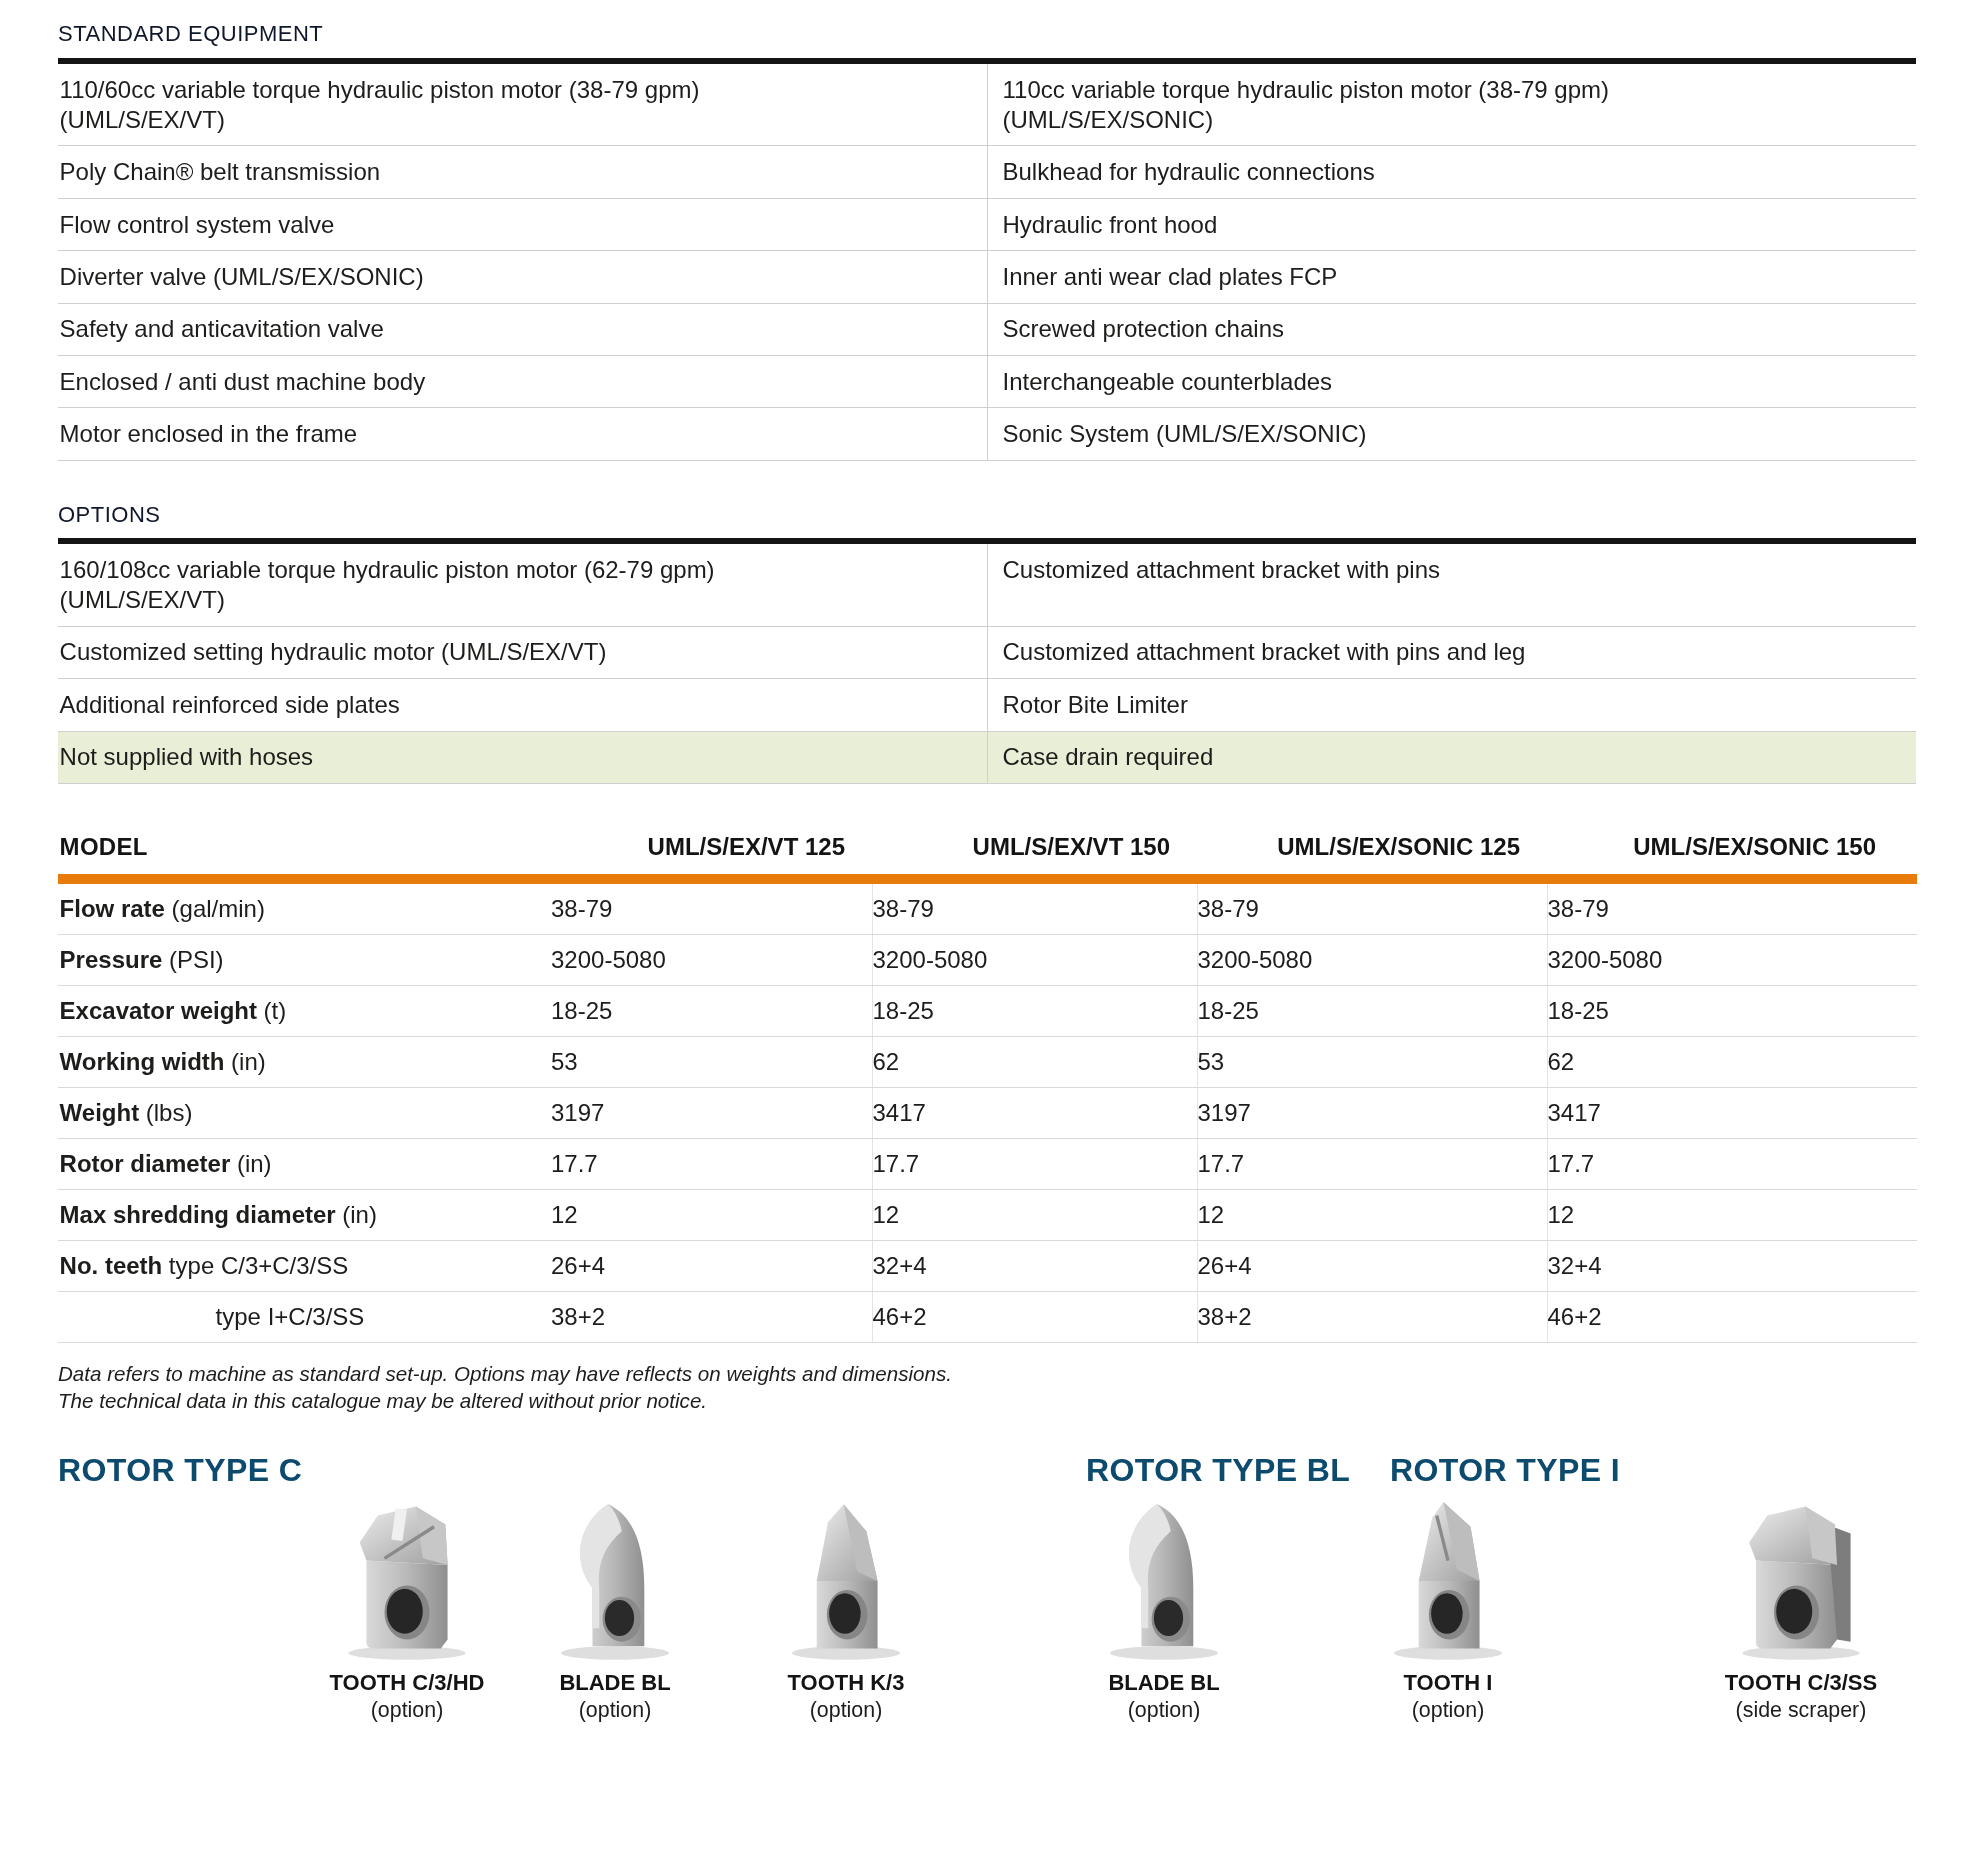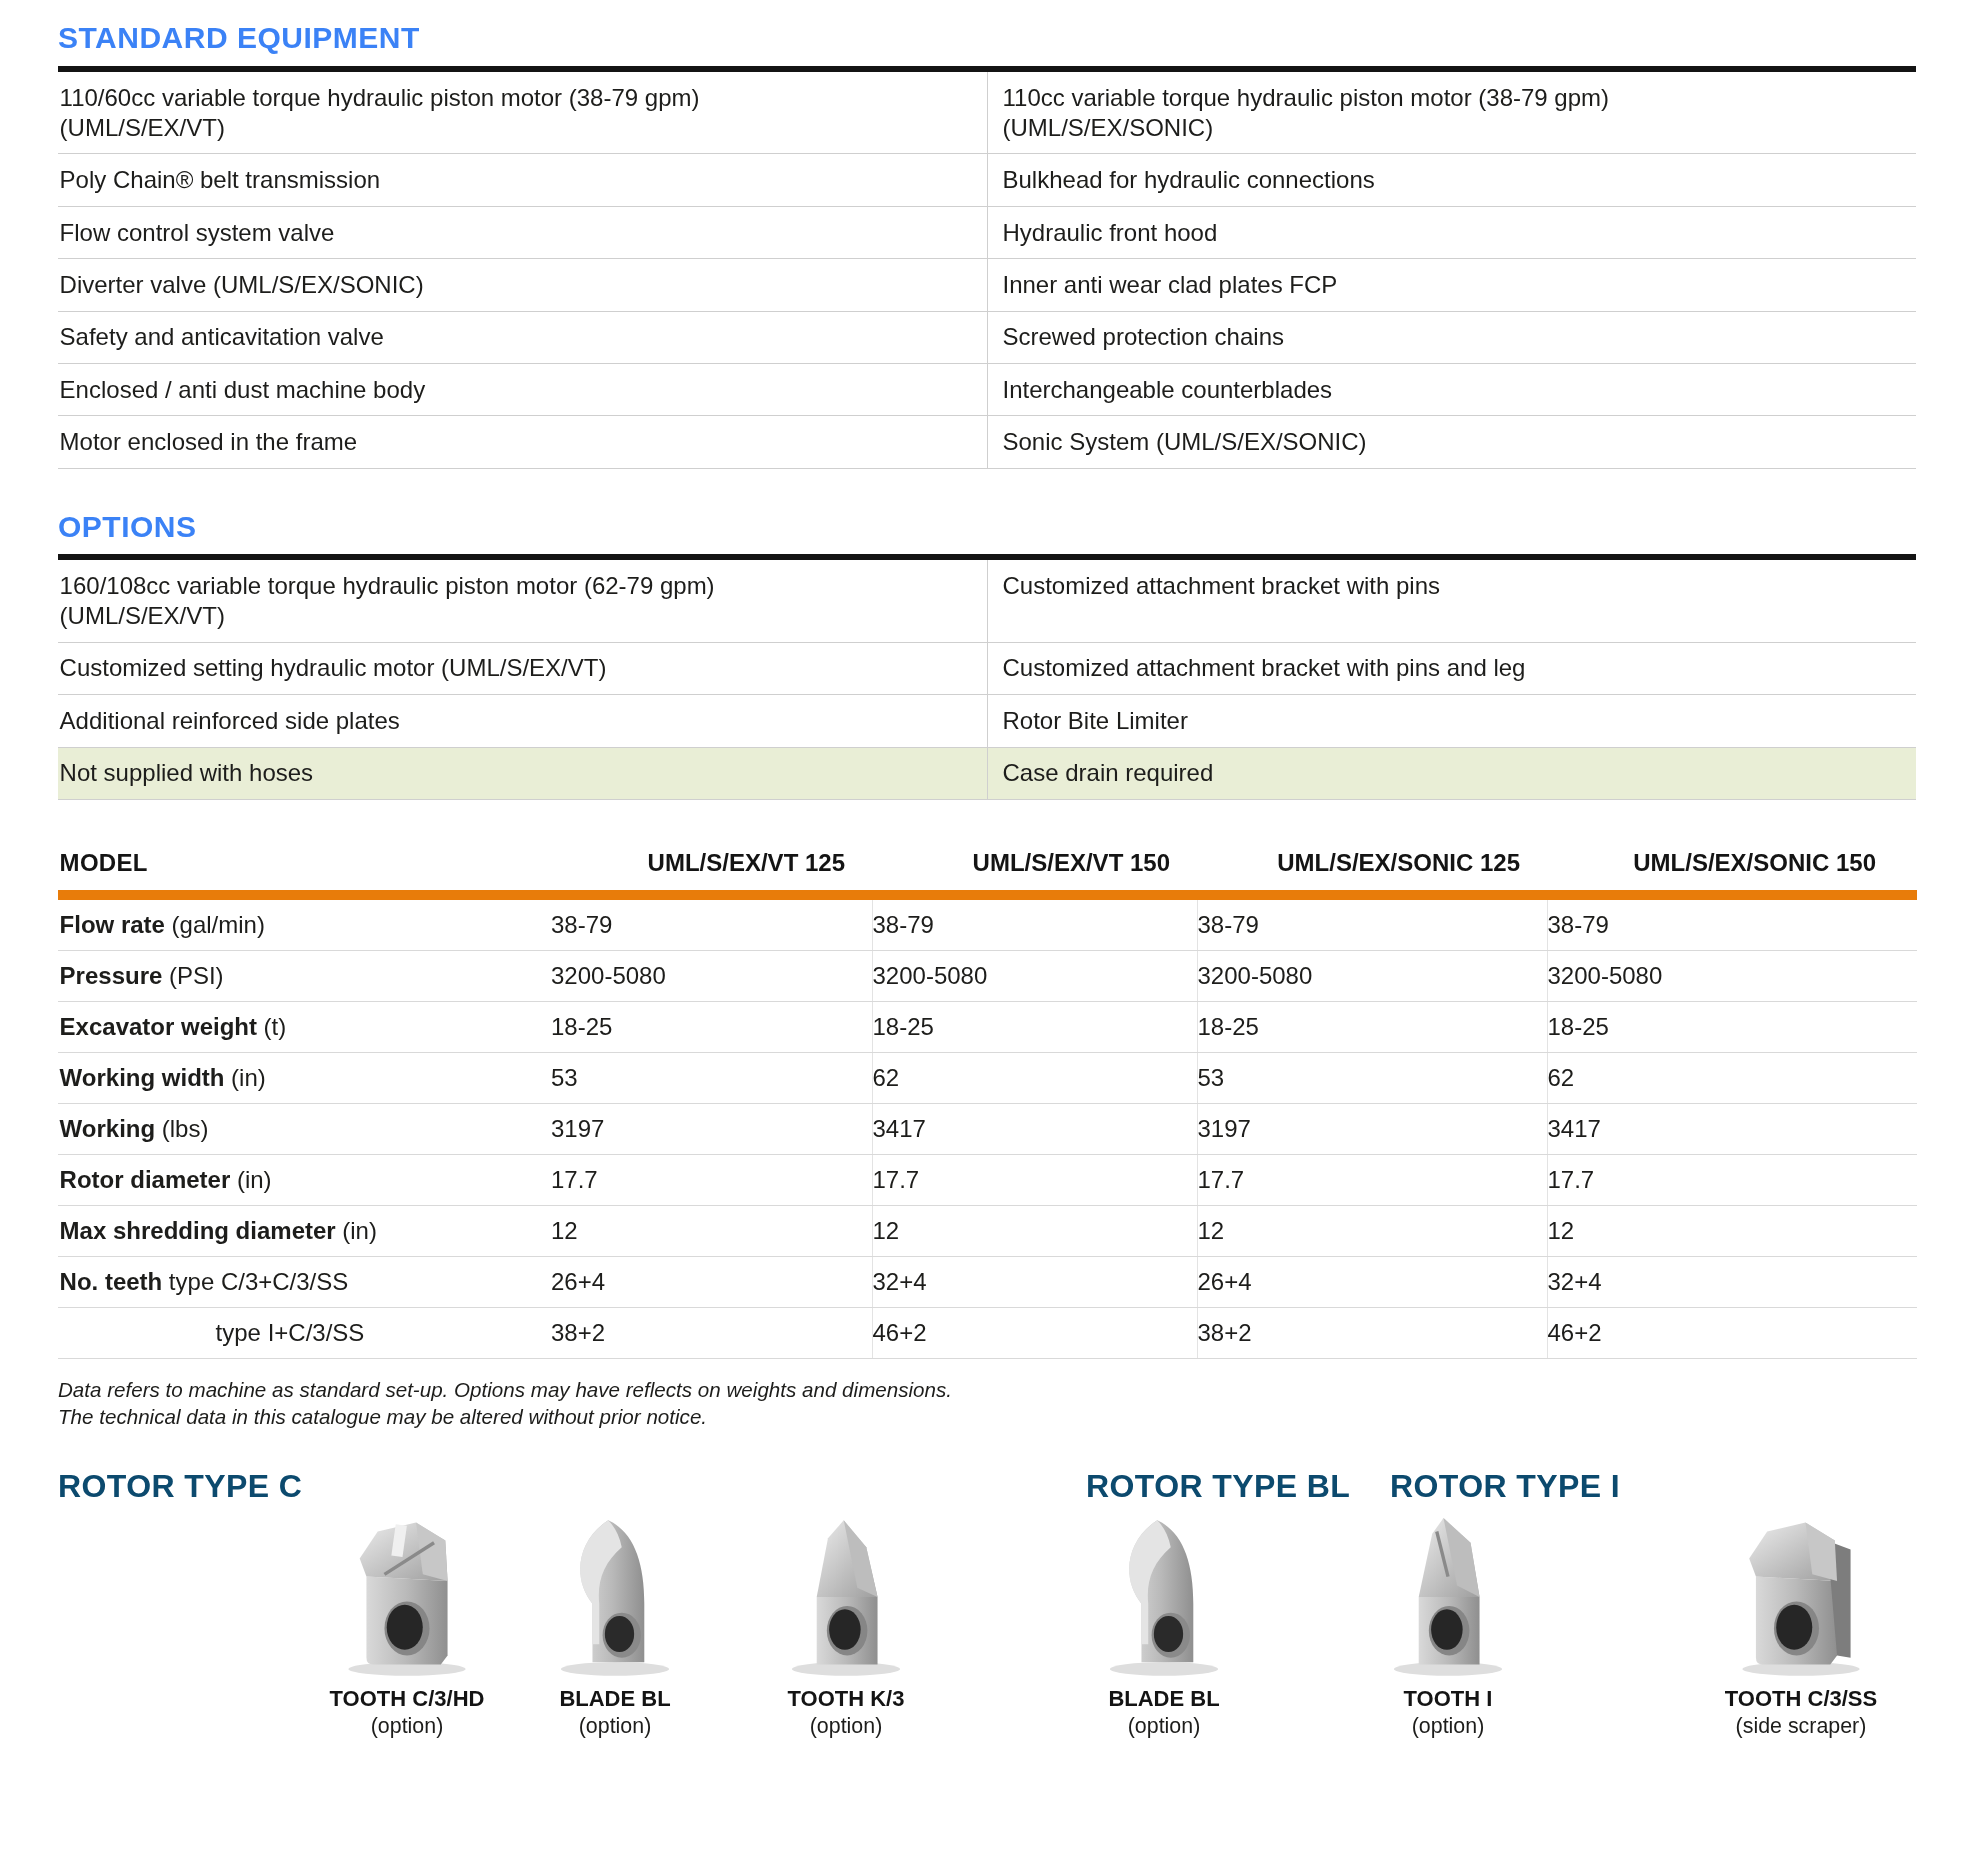--- a/index.html
+++ b/index.html
@@ -5,22 +5,22 @@
   * { box-sizing: border-box; }
   html, body { margin: 0; padding: 0; }
   body {
     width: 1965px; height: 1875px; overflow: hidden;
     background: #ffffff; color: #1d1d1b;
     font-family: "Liberation Sans", sans-serif;
   }
   .page { padding: 21.4px 49px 0 58px; width: 1965px; }
 
   .section-title {
-    font-size: 30px; font-weight: 700; letter-spacing: 0.5px;
-    color: #3b82f6; margin: 0 0 10.7px 0;
+    font-size: 22px; font-weight: 400; letter-spacing: 0.5px;
+    color: #0f172a; margin: 0 0 10.7px 0;
   }
   .eq-table {
     width: 100%; border-collapse: collapse; table-layout: fixed;
     border-top: 6.6px solid #141414;
   }
   .eq-table td {
     width: 50%;
     font-size: 24px; line-height: 30px;
     padding: 10.7px 20px 10.7px 1.6px;
     border-bottom: 1.6px solid #cfcfcf;
@@ -194,21 +194,21 @@
           <td class="last">18-25</td>
         </tr>
         <tr>
           <td class="rowlabel"><span class="b">Working width</span><span class="u">(in)</span></td>
           <td>53</td>
           <td>62</td>
           <td>53</td>
           <td class="last">62</td>
         </tr>
         <tr>
-          <td class="rowlabel"><span class="b">Working</span><span class="u">(lbs)</span></td>
+          <td class="rowlabel"><span class="b">Weight</span><span class="u">(lbs)</span></td>
           <td>3197</td>
           <td>3417</td>
           <td>3197</td>
           <td class="last">3417</td>
         </tr>
         <tr>
           <td class="rowlabel"><span class="b">Rotor diameter</span><span class="u">(in)</span></td>
           <td>17.7</td>
           <td>17.7</td>
           <td>17.7</td>

